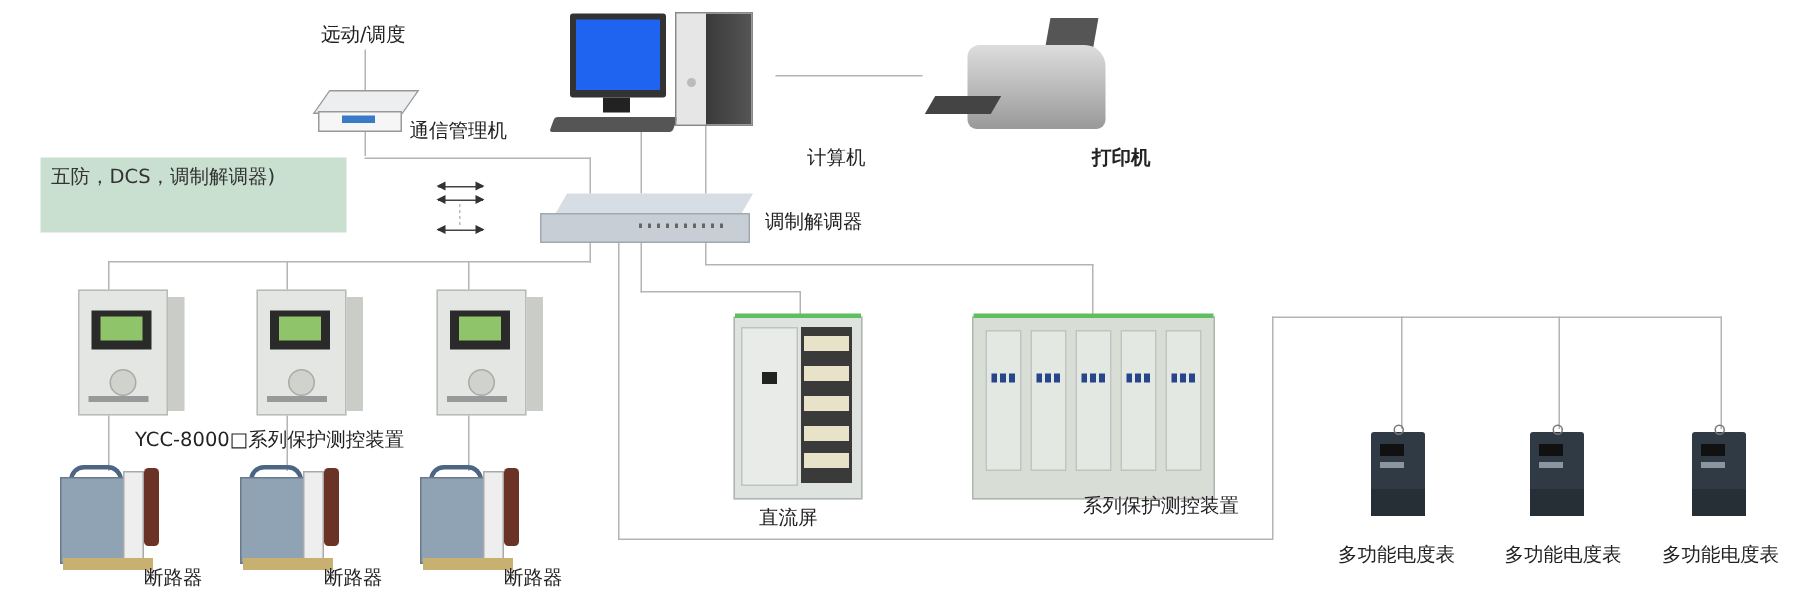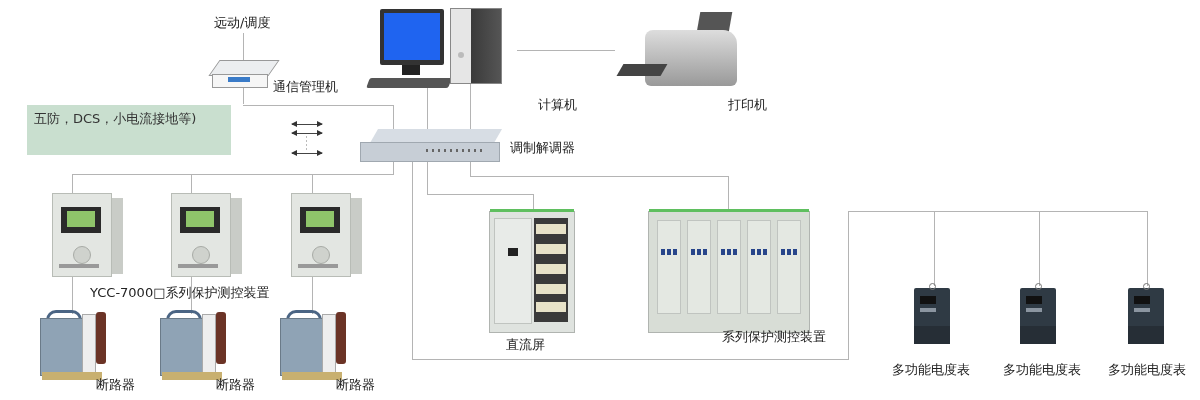--- a/index.html
+++ b/index.html
@@ -120,24 +120,24 @@
   <div class="tower"></div>
   <div class="tower-btn"></div>
 </div>
 <div class="lbl" style="left:494px;top:96px;margin-left:44px;">计算机</div>
 
 <div>
   <div class="printer-tray"></div>
   <div class="printer-body"></div>
   <div class="printer-out"></div>
 </div>
-<div class="lbl" style="left:728px;top:96px;">打印机</div>
+<div class="lbl" style="left:728px;top:96px;font-weight:bold;">打印机</div>
 
 <div class="note">
-  <div>五防，DCS，小电流接地等)</div>
+  <div>五防，DCS，调制解调器)</div>
 </div>
 
 <div>
   <div class="arrow" style="left:292px;top:124px;width:30px;"></div>
   <div class="arrow" style="left:292px;top:133px;width:30px;"></div>
   <div class="vl" style="left:306px;top:136px;height:14px;background:repeating-linear-gradient(180deg,#bbb 0 2px,transparent 2px 4px);"></div>
   <div class="arrow" style="left:292px;top:153px;width:30px;"></div>
 </div>
 
 <div>
@@ -161,21 +161,21 @@
     <div class="knob"></div>
     <div class="logo"></div>
 </div>
 <div class="pdev" style="left:291px;top:193px;">
   <div class="side"></div>
     <div class="lcd"></div>
     <div class="lcdin"></div>
     <div class="knob"></div>
     <div class="logo"></div>
 </div>
-<div class="lbl" style="left:90px;top:284px;">YCC-7000□系列保护测控装置</div>
+<div class="lbl" style="left:90px;top:284px;">YCC-8000□系列保护测控装置</div>
 
 <div class="brk" style="left:40px;top:308px;">
   <div class="arm"></div>
     <div class="body"></div>
     <div class="panel"></div>
     <div class="pole"></div>
     <div class="base"></div>
 </div>
 <div class="brk" style="left:160px;top:308px;">
   <div class="arm"></div>

